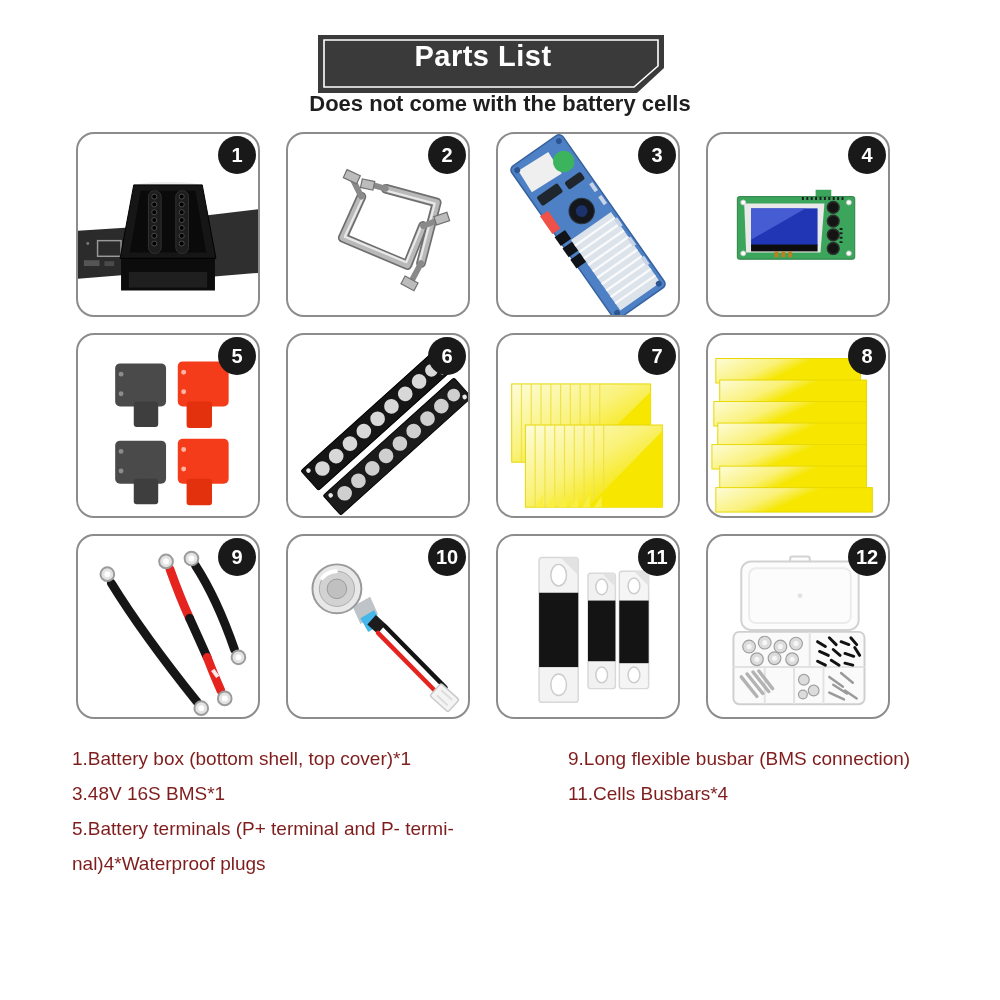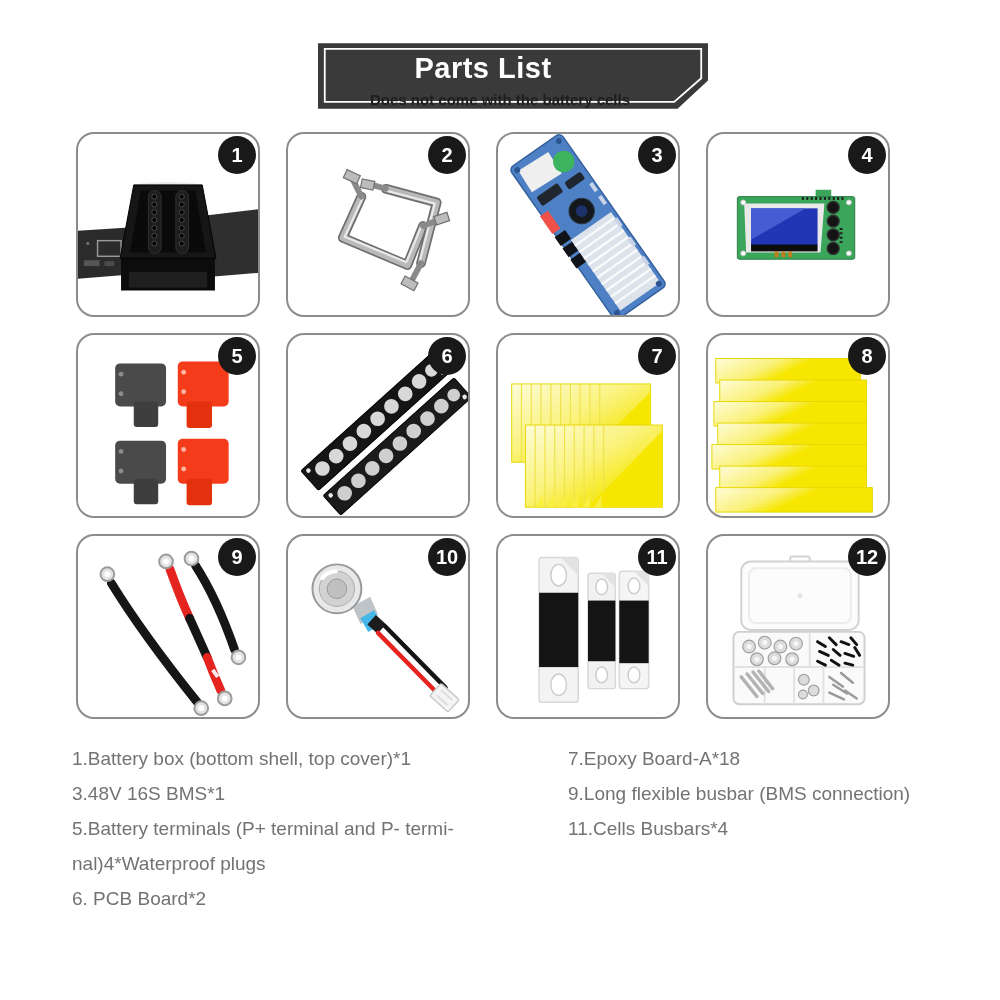--- a/index.html
+++ b/index.html
@@ -1,34 +1,34 @@
 <!DOCTYPE html>
 <html><head>
 <meta charset="utf-8">
 <style>
   html,body{margin:0;padding:0;background:#fff;}
   body{width:1000px;height:1000px;position:relative;overflow:hidden;
        font-family:"Liberation Sans",sans-serif;color:#3a3a3a;}
-  .banner{position:absolute;left:318px;top:41px;width:346px;height:70px;padding-left:44px;}
+  .banner{position:absolute;left:318px;top:29px;width:346px;height:70px;}
   .banner svg{position:absolute;left:0;top:0;width:100%;height:100%;}
   .banner-title{position:absolute;left:0;top:0;width:330px;height:54px;display:flex;
        align-items:center;justify-content:center;color:#fff;font-size:29px;
        font-weight:600;letter-spacing:.5px;}
   .subtitle{position:absolute;top:91px;left:0;width:100%;text-align:center;
-       font-size:15px;font-weight:700;color:#1e1e1e;}
+       font-size:22px;font-weight:700;color:#1e1e1e;}
   .grid{position:absolute;left:76px;top:132px;display:grid;
        grid-template-columns:repeat(4,184px);grid-auto-rows:185px;
        column-gap:26px;row-gap:16px;}
   .card{position:relative;border:2px solid #8c8c8c;border-radius:18px;background:#fff;}
   .photo{position:absolute;left:0;top:0;width:100%;height:100%;}
   .badge{position:absolute;top:2px;right:2px;width:38px;height:38px;border-radius:50%;
        background:#191919;color:#fff;font-size:20px;font-weight:700;
        display:flex;align-items:center;justify-content:center;}
   .list{position:absolute;top:741px;font-size:19px;line-height:35px;
-       color:#737373;white-space:nowrap;}
+       color:#7f1d1d;white-space:nowrap;}
   .list-left{left:72px;}
   .list-right{left:568px;}
 </style>
 </head>
 <body>
 
 <div class="banner">
   <svg viewBox="0 0 346 58">
     <polygon points="0,0 346,0 346,33 319,58 0,58" fill="#3a3a3a"></polygon>
     <polygon points="6,5 340,5 340,31 316,52 6,52" fill="none" stroke="#ffffff" stroke-width="1.6"></polygon>
@@ -402,19 +402,17 @@
     <div class="badge">12</div>
   </div>
 
 </div>
 
 <div class="list list-left">
   <div>1.Battery box (bottom shell, top cover)*1</div>
   <div>3.48V 16S BMS*1</div>
   <div>5.Battery terminals (P+ terminal and P- termi-</div>
   <div>nal)4*Waterproof plugs</div>
-  <div>6. PCB Board*2</div>
 </div>
 <div class="list list-right">
-  <div>7.Epoxy Board-A*18</div>
   <div>9.Long flexible busbar (BMS connection)</div>
   <div>11.Cells Busbars*4</div>
 </div>
 
 </body></html>

